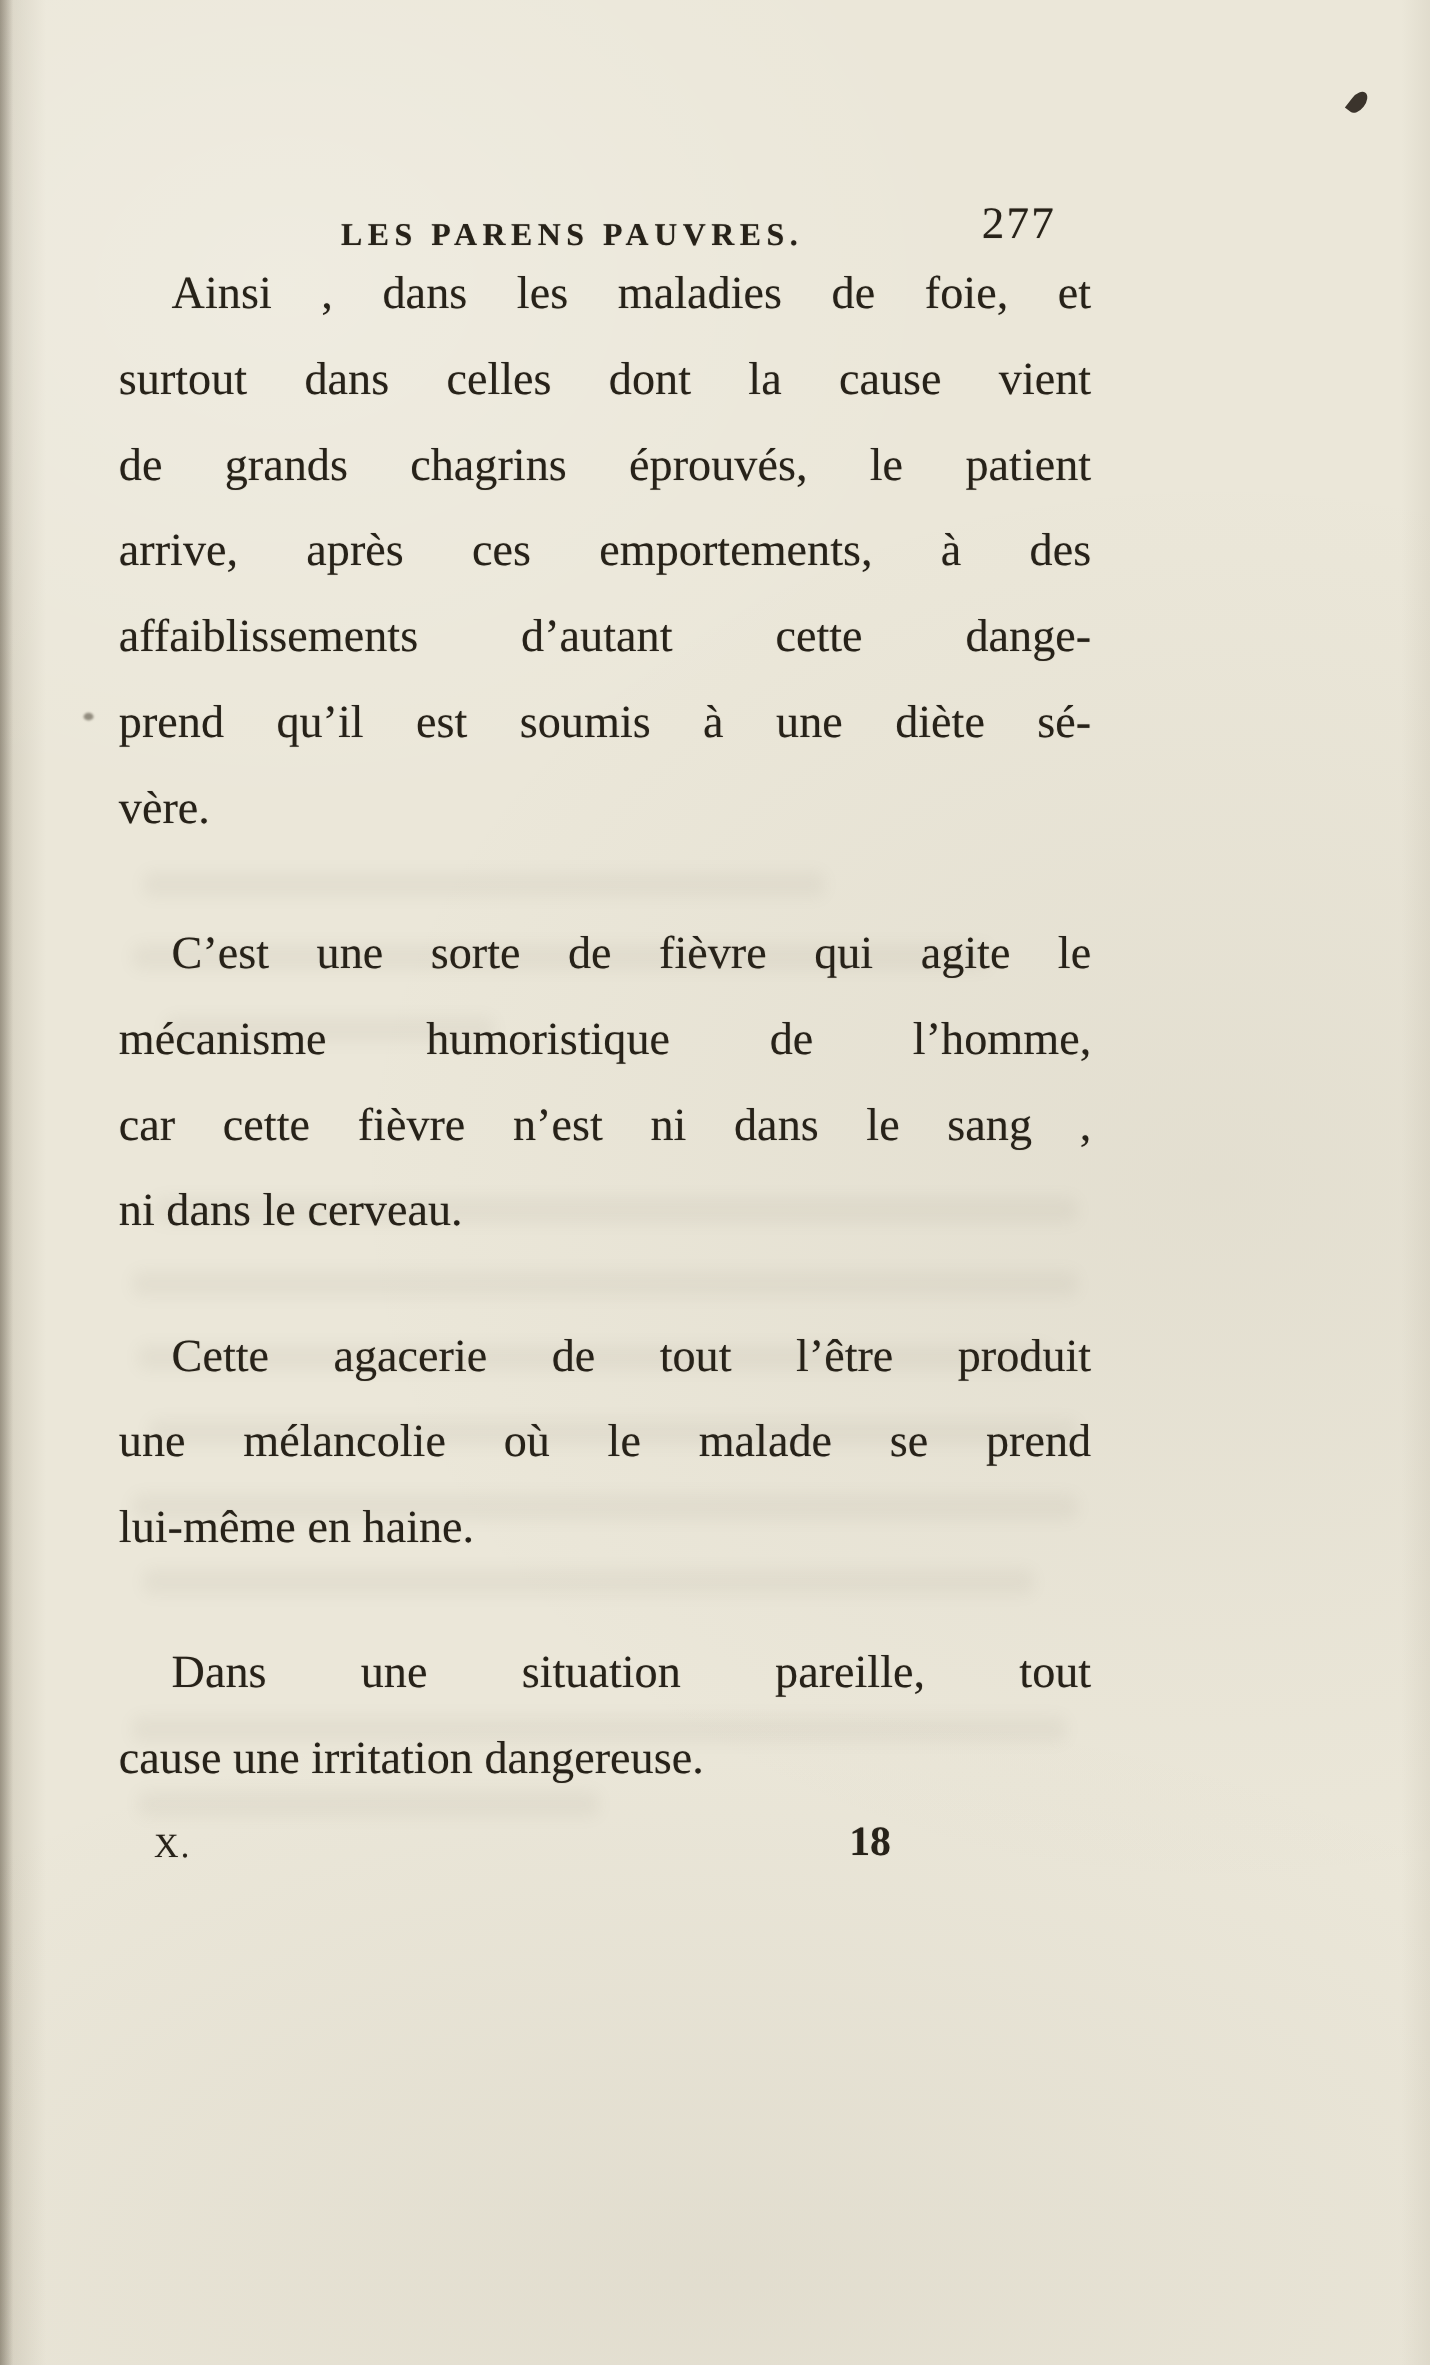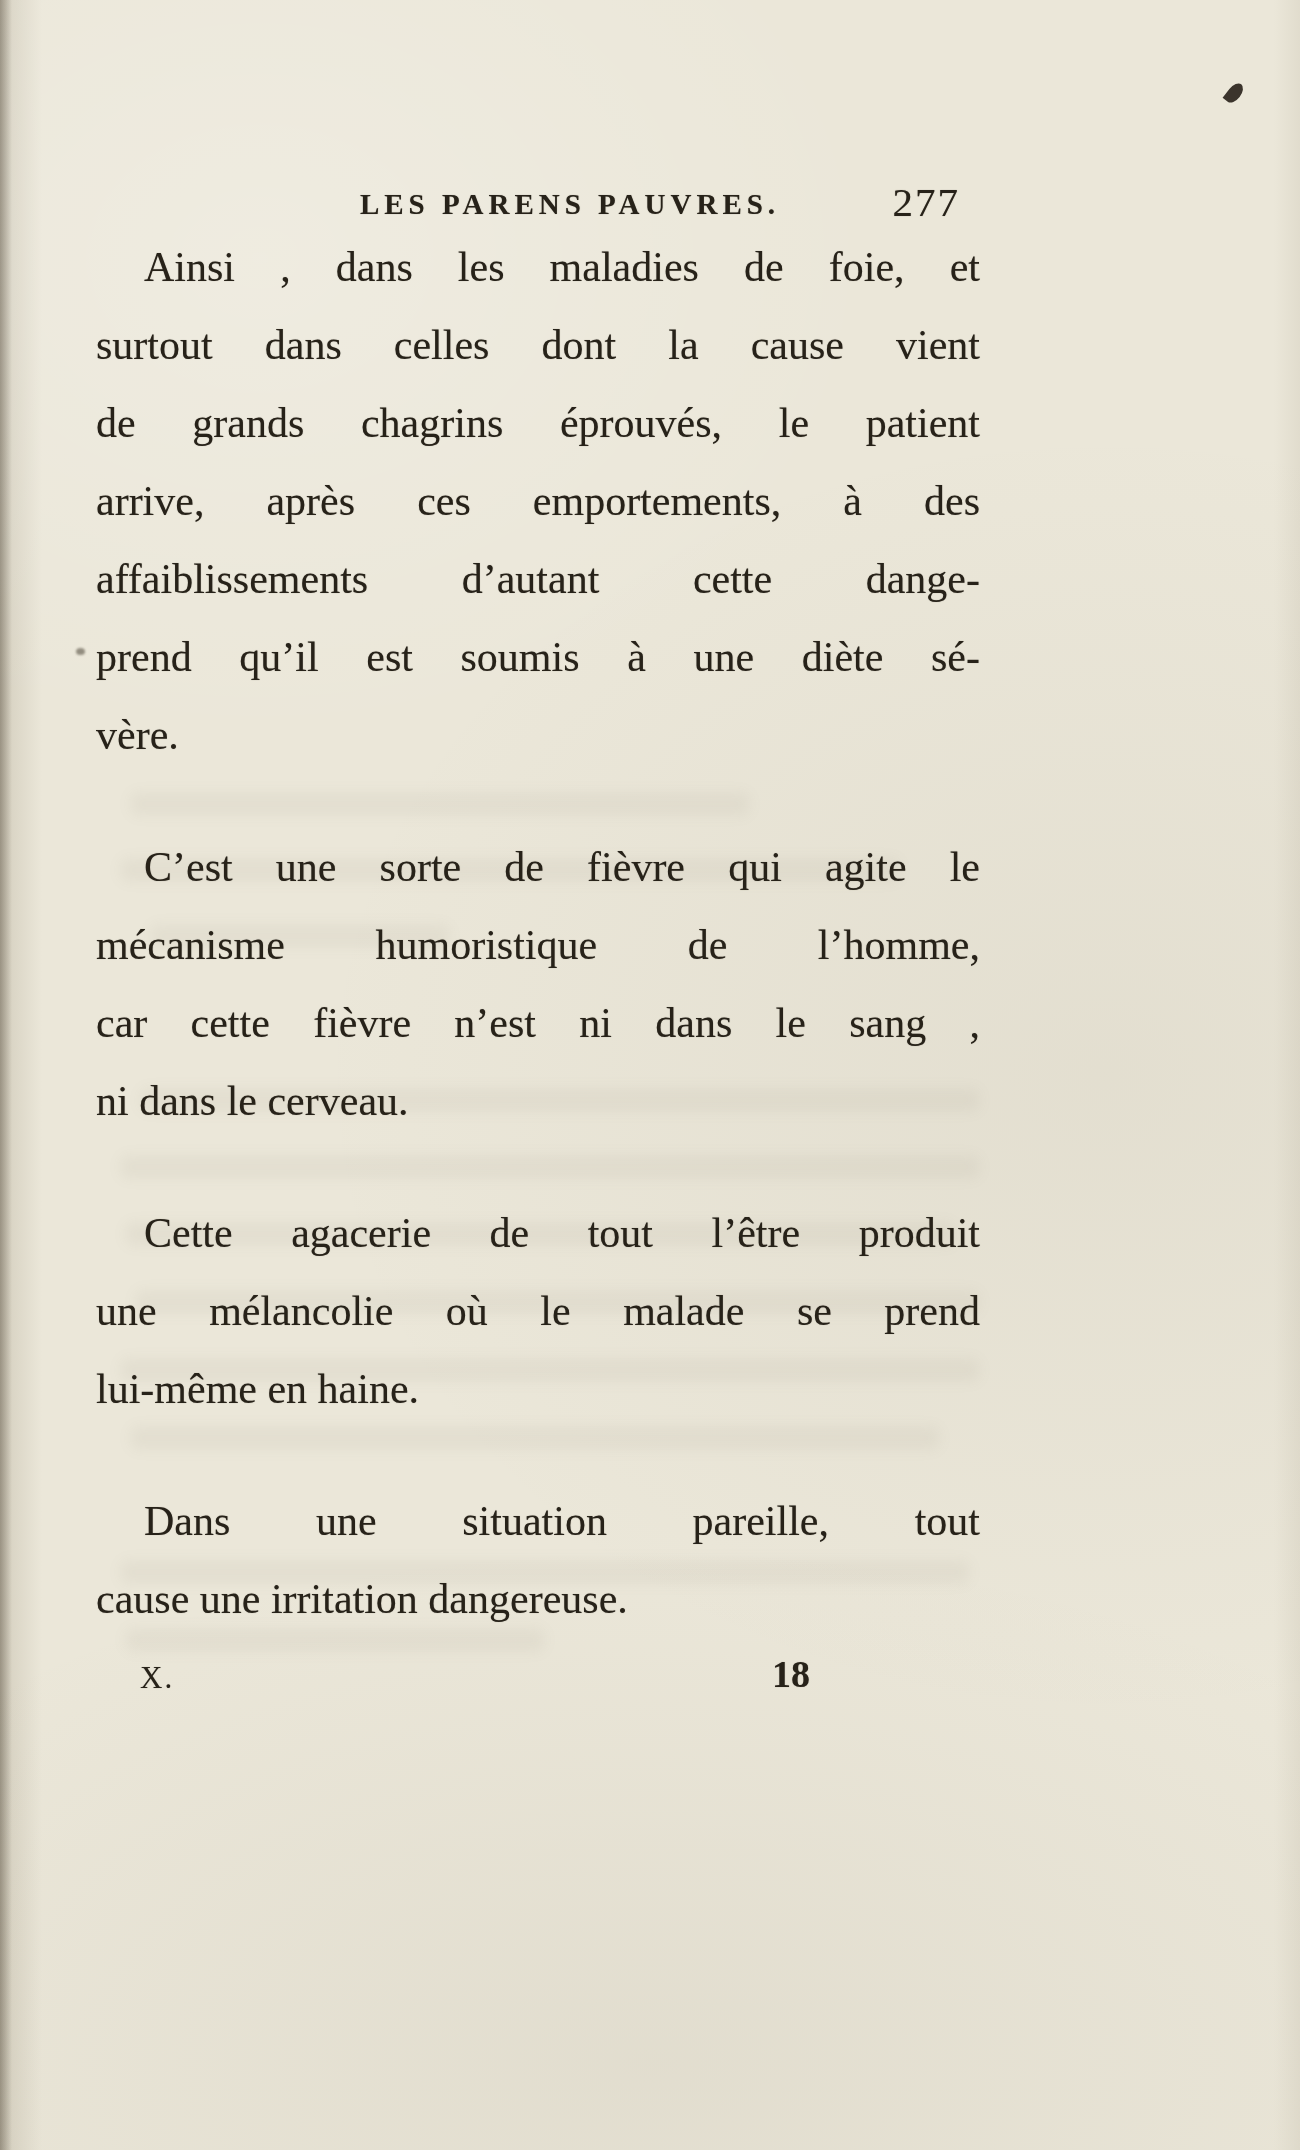--- a/index.html
+++ b/index.html
@@ -18,32 +18,32 @@
       linear-gradient(270deg, rgba(150,140,118,.12) 0px, rgba(150,140,118,0) 26px),
       #ebe7d9;
   }
   .binding-edge{
     position:absolute;left:0;top:0;width:12px;height:100%;
     background:linear-gradient(90deg,#544b3c,rgba(84,75,60,0));
     opacity:.45;
   }
   .header{position:absolute;top:178px;left:110px;width:880px;height:60px;}
   .running-title{
-    position:absolute;left:200px;top:10px;width:520px;
-    text-align:center;
+    position:absolute;left:200px;top:20px;width:520px;
+    text-align:left;
     font-size:29px;font-weight:bold;letter-spacing:5px;
     text-shadow:0 0 1px rgba(40,34,26,.4);
   }
   .page-number{
     position:absolute;right:30px;top:0;
     font-size:41px;font-weight:normal;letter-spacing:2px;
     text-shadow:0 0 1px rgba(40,34,26,.4);
   }
   .text-block{
-    position:absolute;left:96px;top:228px;width:884px;
+    position:absolute;left:108px;top:228px;width:884px;
     font-size:42px;line-height:78px;
     text-shadow:0 0 1px rgba(40,34,26,.35);
   }
   .paragraph + .paragraph{margin-top:54px;}
   .line{white-space:normal;}
   .line.justify{text-align:justify;text-align-last:justify;}
   .line.indent{padding-left:48px;}
   .footer{position:absolute;left:0;top:1652px;width:1300px;height:60px;
     text-shadow:0 0 1px rgba(40,34,26,.35);}
   .signature{position:absolute;left:140px;top:8px;font-size:31px;letter-spacing:2px;}

